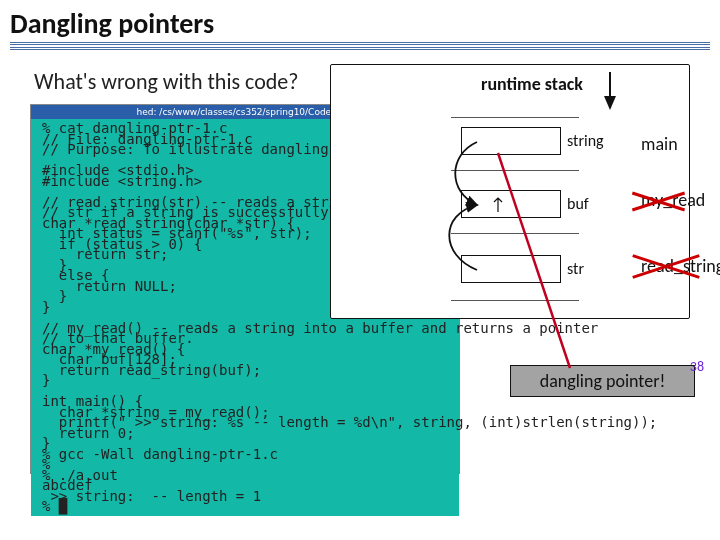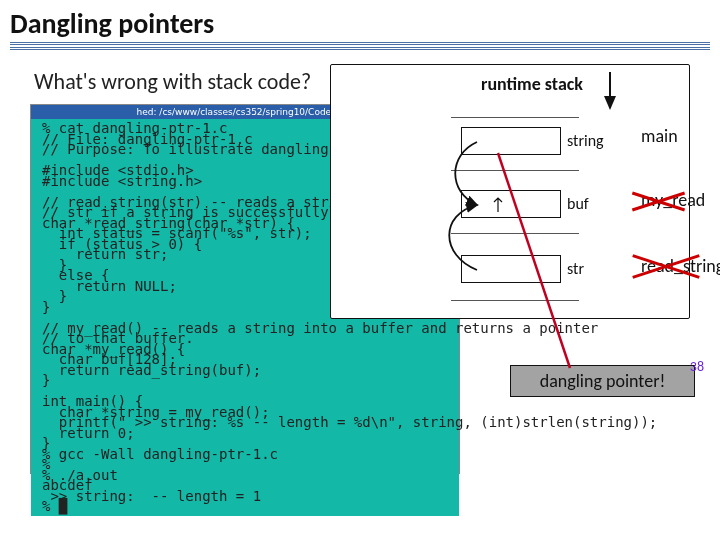--- a/index.html
+++ b/index.html
@@ -68,21 +68,21 @@
 </style>
 </head>
 <body>
 
 <div class="slide">
 
   <div class="title">Dangling pointers</div>
   <div class="rule" style="top:42px"></div>
   <div class="rule" style="top:47px"></div>
 
-  <div class="subtitle">What's wrong with stack code?</div>
+  <div class="subtitle">What's wrong with this code?</div>
 
   <div class="codebox">
     <div class="titlebar">hed: /cs/www/classes/cs352/spring10/Code/ex...</div>
     <pre>% cat dangling-ptr-1.c
 // File: dangling-ptr-1.c
 // Purpose: To illustrate dangling pointers
 
 #include &lt;stdio.h&gt;
 #include &lt;string.h&gt;
 
@@ -121,21 +121,21 @@
   <div class="diagram">
     <div class="diag-title">runtime stack</div>
 
     <div class="rowline" style="top:52px"></div>
     <div class="rowline" style="top:105px"></div>
     <div class="rowline" style="top:168px"></div>
     <div class="rowline" style="top:235px"></div>
 
     <div class="cell" style="top:62px"></div>
     <div class="cell-label" style="top:66px">string</div>
-    <div class="right-label" style="top:60px">main</div>
+    <div class="right-label" style="top:68px">main</div>
 
     <div class="cell" style="top:125px"></div>
     <div class="cell-label" style="top:129px">buf</div>
     <div class="right-label" style="top:124px">my_read</div>
     <div class="redx" style="top:125px; left:300px"></div>
 
     <div class="cell" style="top:190px"></div>
     <div class="cell-label" style="top:194px">str</div>
     <div class="right-label" style="top:190px">read_string</div>
     <div class="redx" style="top:190px; left:300px; width:70px"></div>

